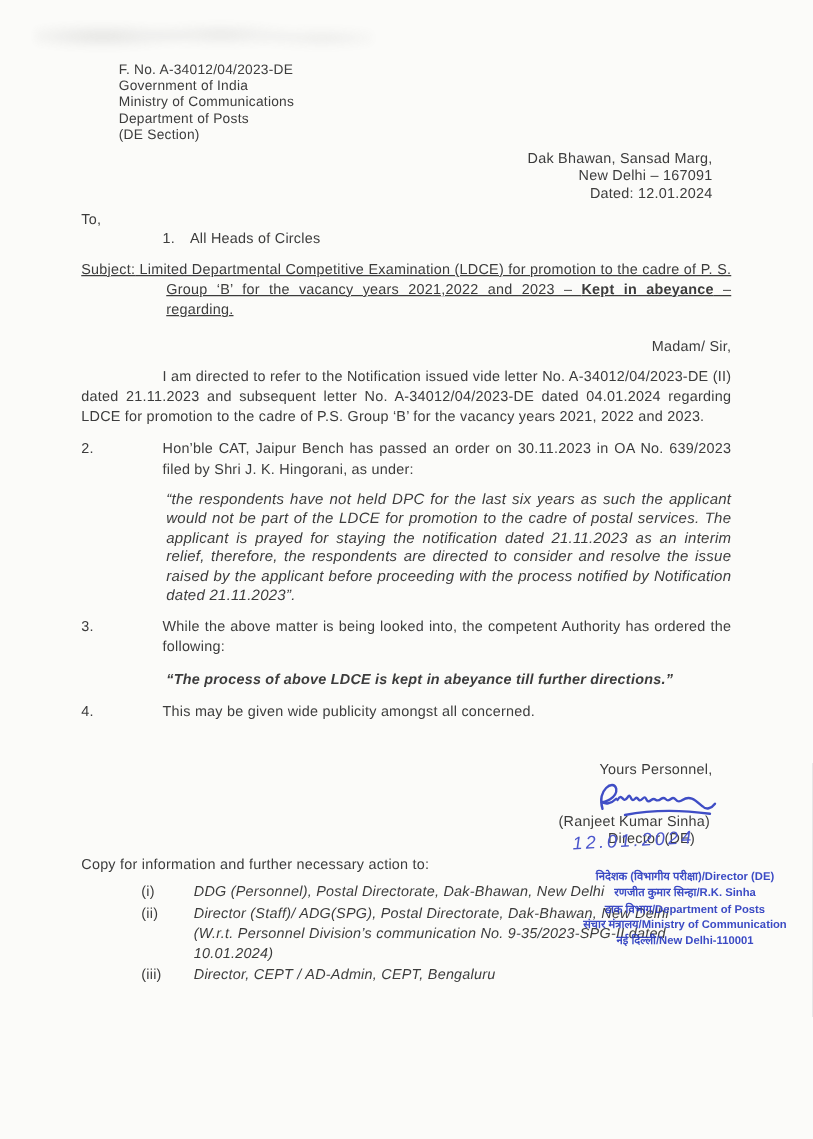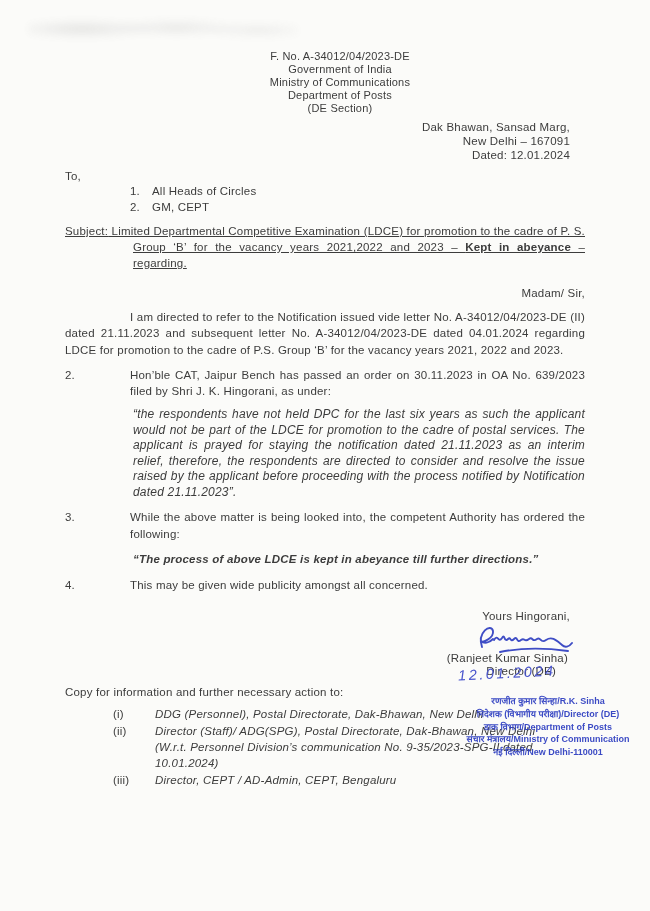--- a/index.html
+++ b/index.html
@@ -18,21 +18,21 @@
   }
   .smudge {
     position:absolute; left:28px; top:16px; width:270px; height:26px;
     background:
       radial-gradient(ellipse 40% 60% at 20% 50%, rgba(120,120,120,.35), transparent 70%),
       radial-gradient(ellipse 35% 55% at 55% 45%, rgba(130,130,130,.30), transparent 70%),
       radial-gradient(ellipse 30% 50% at 85% 55%, rgba(140,140,140,.25), transparent 70%);
     filter:blur(3px); opacity:.45;
   }
   .doc { position:relative; padding:50px 65px 0 65px; }
-  .hdr { text-align:center; margin-left:30px; font-size:11px; line-height:13px; }
+  .hdr { margin-left:30px; font-size:11px; line-height:13px; }
   .addr { text-align:right; padding-right:15px; margin-top:5px; line-height:14px; }
   .to { margin-top:7px; line-height:15px; }
   .rcpt { padding-left:65px; line-height:15.5px; }
   .rcpt .n { display:inline-block; width:22px; }
   .subject { margin-top:8px; padding-left:68px; text-indent:-68px; text-align:justify; line-height:16px;text-decoration:underline; }
   .subject b { font-weight:bold; }
   .salut { margin-top:14px;text-align:right; }
   .p1 { margin-top:8px; text-indent:65px; text-align:justify; line-height:16.3px; }
   .npara { position:relative; margin-top:9px; padding-left:65px; text-align:justify; line-height:16.3px; }
   .npara .num { position:absolute; left:0; top:0; }
@@ -78,23 +78,20 @@
     <div class="addr">
       <div>Dak Bhawan, Sansad Marg,</div>
       <div>New Delhi – 167091</div>
       <div>Dated: 12.01.2024</div>
     </div>
 
     <div class="to">To,</div>
     <div class="rcpt">
       <span class="n">1.</span><span>All Heads of Circles</span>
     </div>
-    <div class="rcpt">
-      <span class="n">2.</span><span>GM, CEPT</span>
-    </div>
 
     <div class="subject"><span>Subject:</span><span> Limited Departmental Competitive Examination (LDCE) for promotion to the cadre of P. S. Group ‘B’ for the vacancy years 2021,2022 and 2023 – </span><b>Kept in abeyance</b><span> – regarding.</span></div>
 
     <div class="salut">Madam/ Sir,</div>
 
     <div class="p1">I am directed to refer to the Notification issued vide letter No. A-34012/04/2023-DE (II) dated 21.11.2023 and subsequent letter No. A-34012/04/2023-DE dated 04.01.2024 regarding LDCE for promotion to the cadre of P.S. Group ‘B’ for the vacancy years 2021, 2022 and 2023.</div>
 
     <div class="npara">
       <span class="num">2.</span>
       <span>Hon’ble CAT, Jaipur Bench has passed an order on 30.11.2023 in OA No. 639/2023 filed by Shri J. K. Hingorani, as under:</span>
@@ -108,40 +105,40 @@
     </div>
 
     <div class="bquote">“The process of above LDCE is kept in abeyance till further directions.”</div>
 
     <div class="npara p4">
       <span class="num">4.</span>
       <span>This may be given wide publicity amongst all concerned.</span>
     </div>
   </div>
 
-  <div class="closing">Yours Hingorani,</div>
+  <div class="closing">Yours Personnel,</div>
 
   <div class="sig">
     <svg width="108" height="40" viewBox="0 0 108 40">
       <g fill="none" stroke="#3f4dc5" stroke-width="1.9" stroke-linecap="round" stroke-linejoin="round">
         <path d="M10 27 C5 12, 19 3, 21 11 C22 18, 11 23, 9 21 C12 24, 17 23, 21 19"></path>
         <path d="M22 20 C26 13, 26 24, 30 18 C33 13, 32 23, 36 19 C39 16, 38 23, 42 19 C46 15, 44 24, 49 20 C53 17, 52 23, 57 19 C61 16, 60 23, 65 19 C69 16, 68 24, 74 20 C80 16, 84 20, 90 25 C93 28, 97 27, 100 23"></path>
         <path d="M28 32 C48 28, 74 28, 96 31"></path>
       </g>
     </svg>
   </div>
 
   <div class="sig-name">(Ranjeet Kumar Sinha)</div>
   <div class="sig-title">Director (DE)</div>
 
   <div class="hand-date">12.01.2024</div>
 
   <div class="stamp">
+    <div>निदेशक (विभागीय परीक्षा)/Director (DE)</div>
     <div>रणजीत कुमार सिन्हा/R.K. Sinha</div>
-    <div>निदेशक (विभागीय परीक्षा)/Director (DE)</div>
     <div>डाक विभाग/Department of Posts</div>
     <div>संचार मंत्रालय/Ministry of Communication</div>
     <div>नई दिल्ली/New Delhi-110001</div>
   </div>
 
   <div class="copy-head">Copy for information and further necessary action to:</div>
 
   <div class="copy-list">
     <div class="copy-row">
       <span class="rn">(i)</span>

